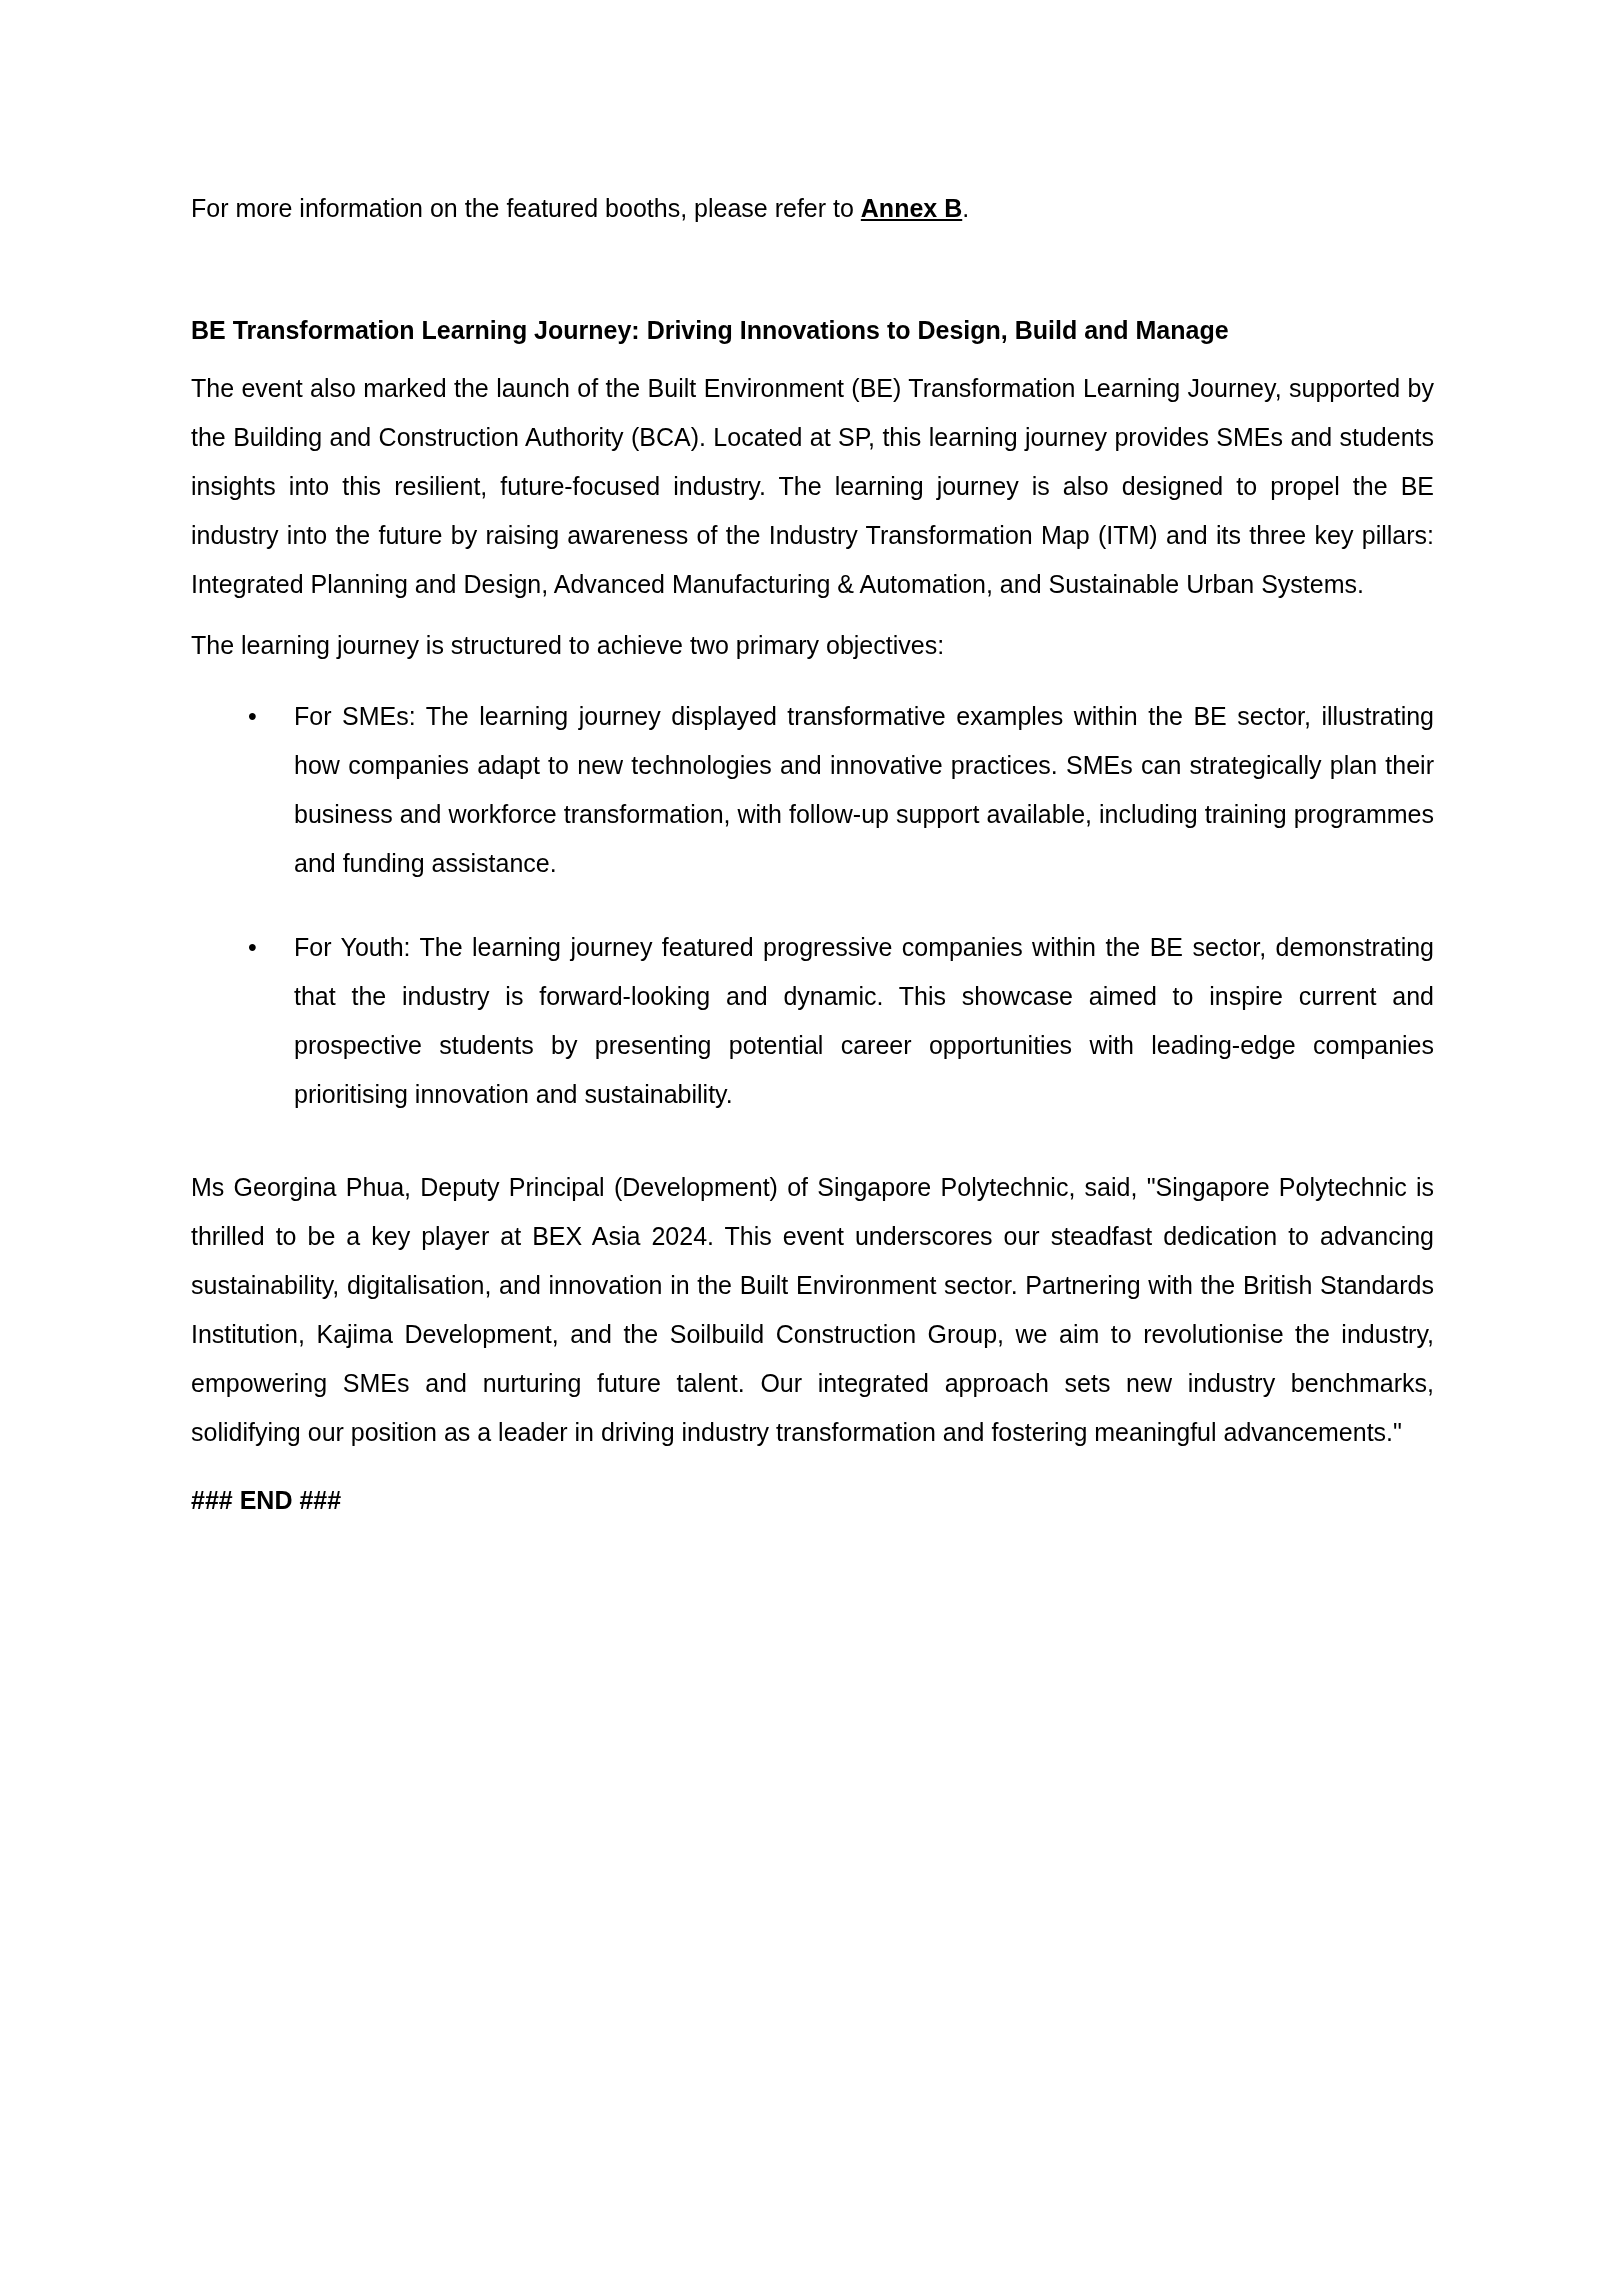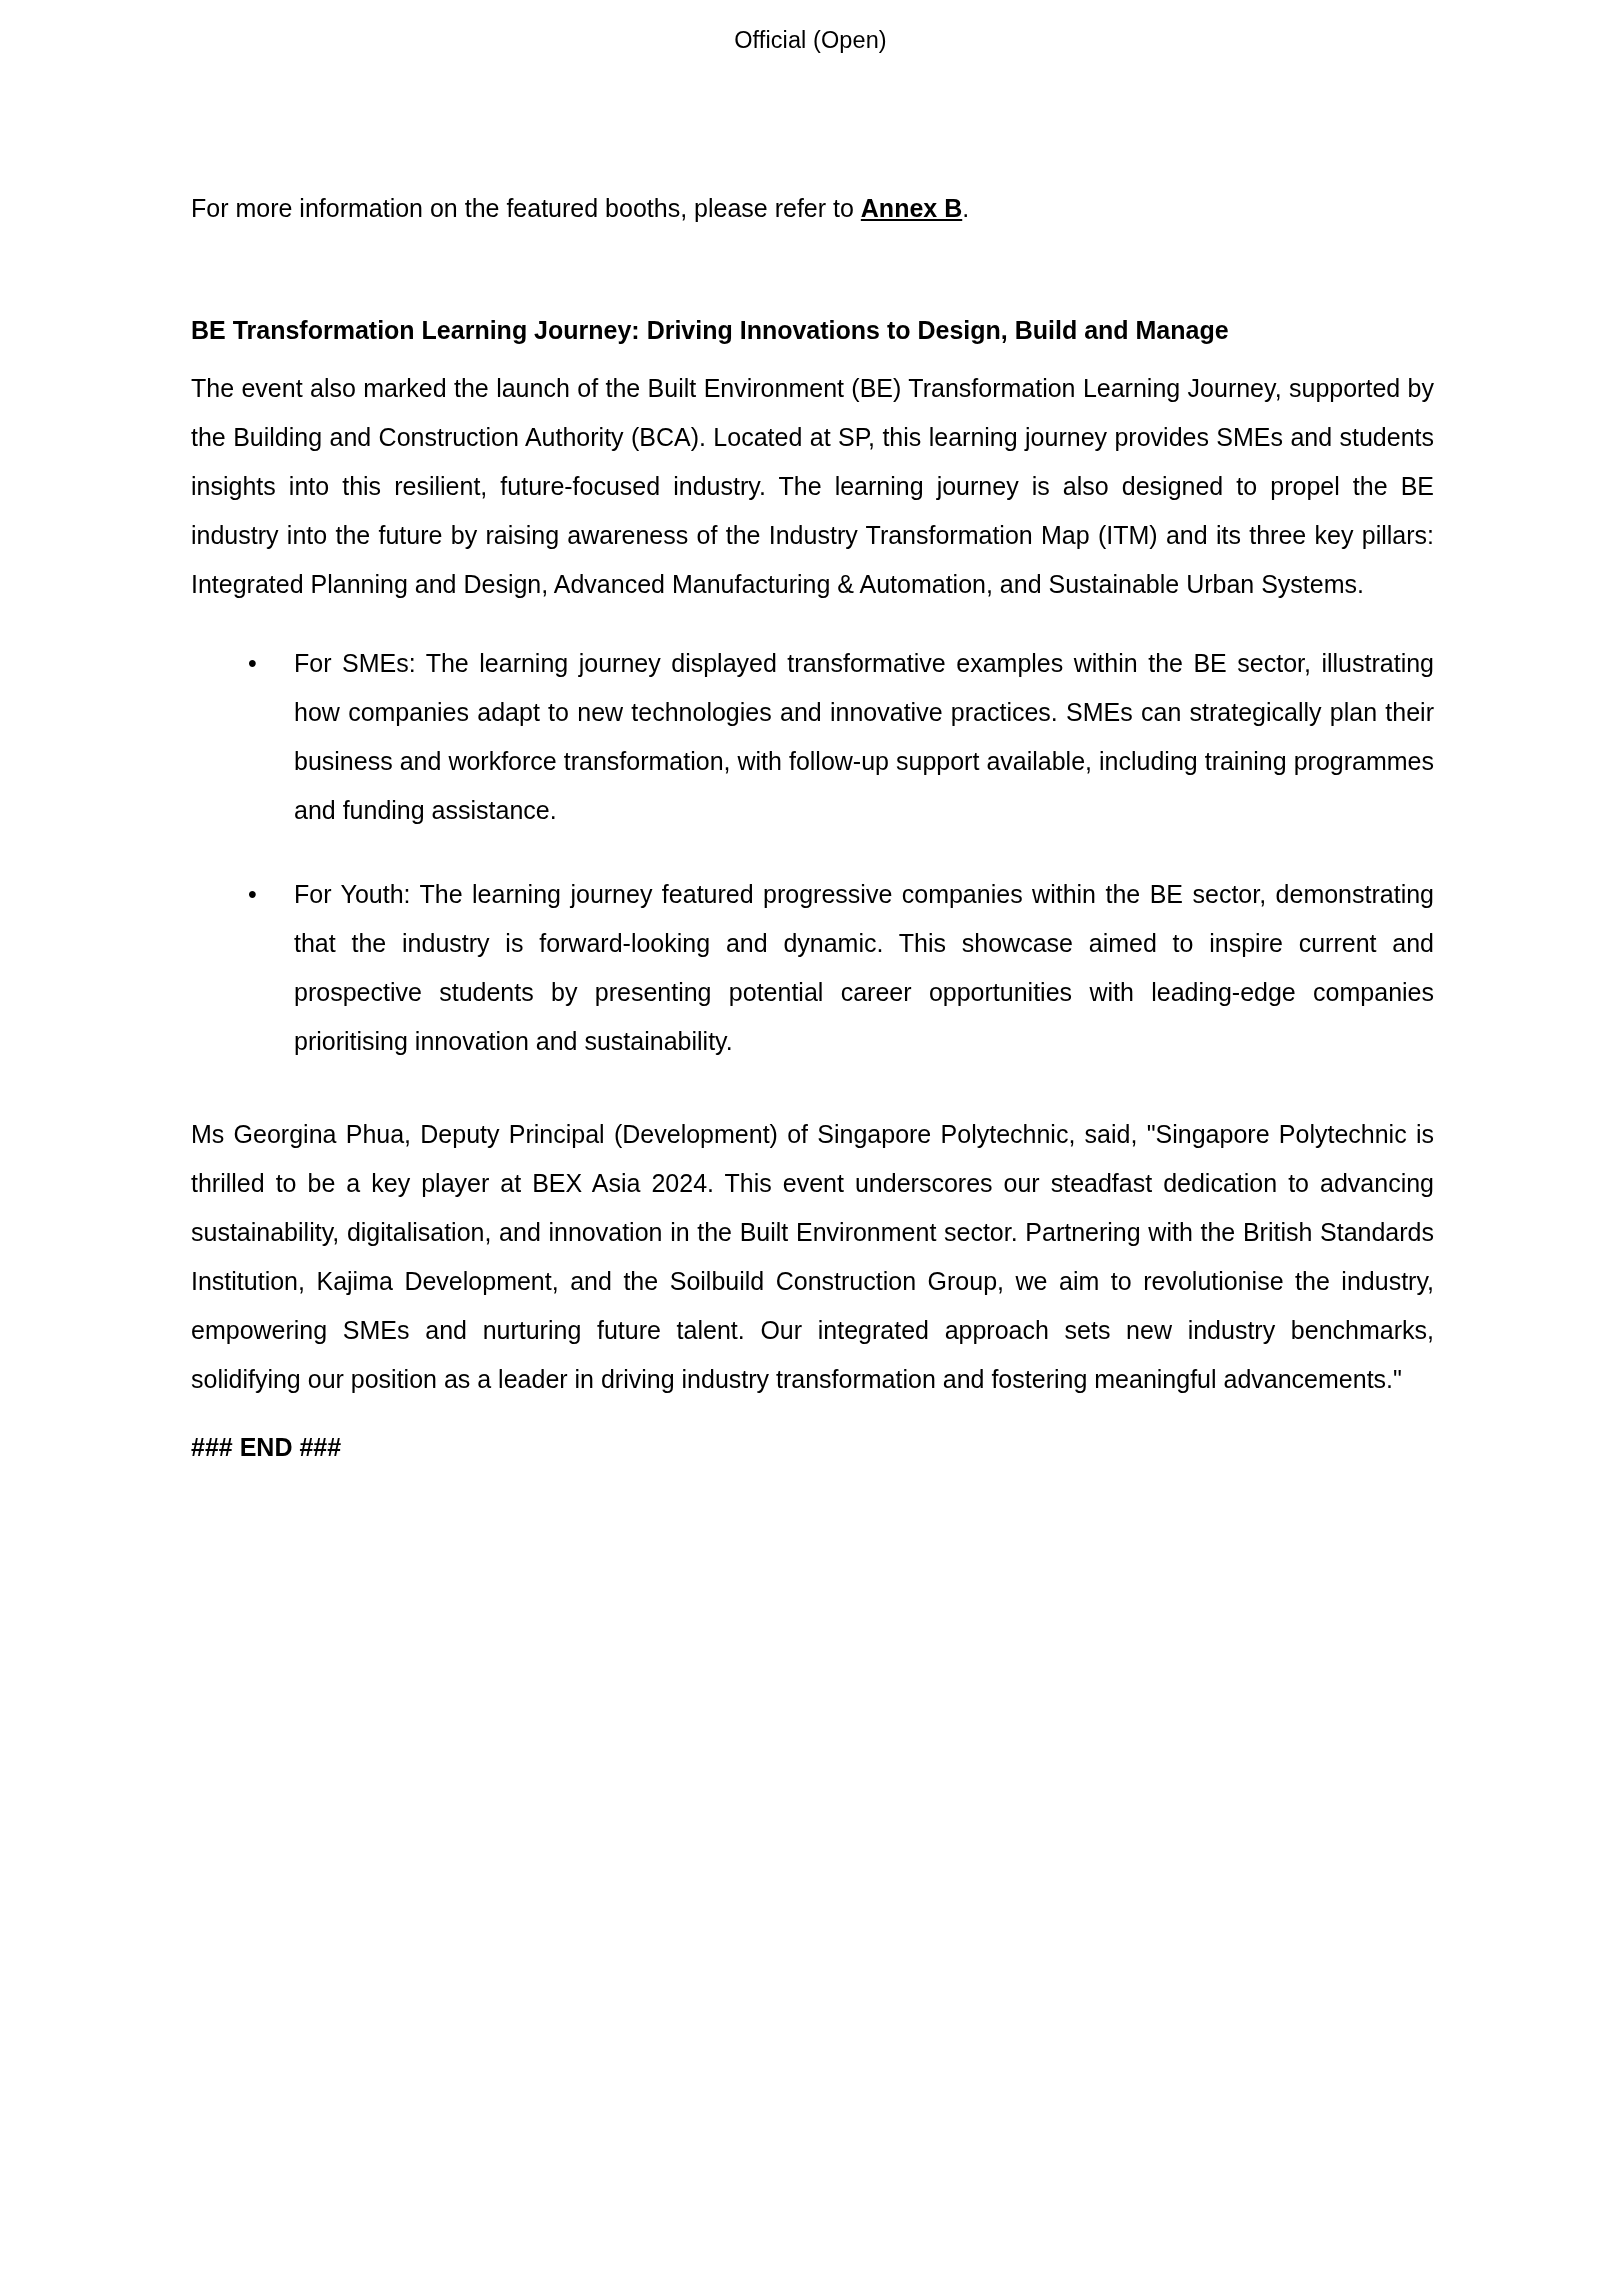--- a/index.html
+++ b/index.html
@@ -88,34 +88,34 @@
     font-size: 25px;
     line-height: 49px;
     margin-top: 19.6px;
   }
 </style>
 </head>
 <body>
 
 <div class="page">
 
-  <div class="classification">Official (Open)</div>
 
   <div class="content">
 
     <p class="para gap-after-intro">
       <span>For more information on the featured booths, please refer to </span><span class="bold-underline">Annex B</span><span>.</span>
     </p>
 
     <div class="heading">BE Transformation Learning Journey: Driving Innovations to Design, Build and Manage</div>
 
     <p class="para">The event also marked the launch of the Built Environment (BE) Transformation Learning Journey, supported by the Building and Construction Authority (BCA). Located at SP, this learning journey provides SMEs and students insights into this resilient, future-focused industry. The learning journey is also designed to propel the BE industry into the future by raising awareness of the Industry Transformation Map (ITM) and its three key pillars: Integrated Planning and Design, Advanced Manufacturing &amp; Automation, and Sustainable Urban Systems.</p>
 
     <div class="spacer-sm"></div>
 
+    <p class="para">The learning journey is structured to achieve two primary objectives:</p>
 
     <div class="spacer-md"></div>
 
     <ul class="bullets">
       <li>
         <span class="dot">•</span>
         <span>For SMEs: The learning journey displayed transformative examples within the BE sector, illustrating how companies adapt to new technologies and innovative practices. SMEs can strategically plan their business and workforce transformation, with follow-up support available, including training programmes and funding assistance.</span>
       </li>
       <li>
         <span class="dot">•</span>

